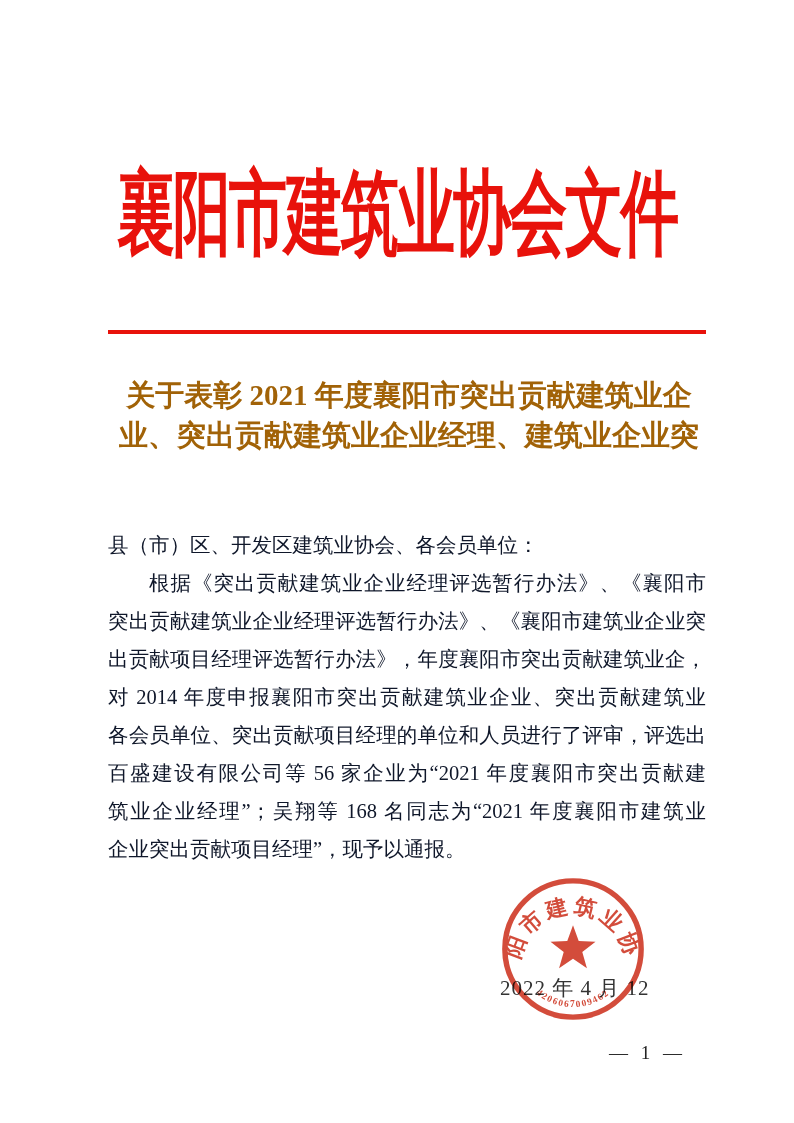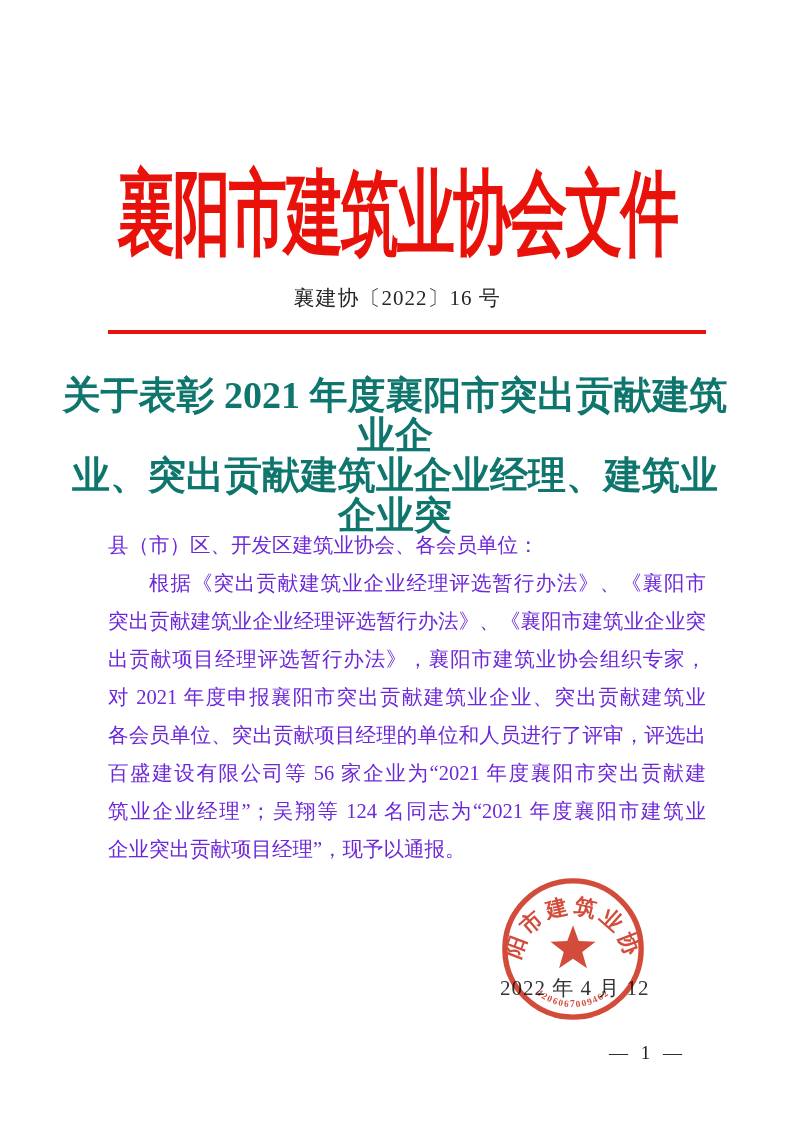--- a/index.html
+++ b/index.html
@@ -18,25 +18,25 @@
   }
   
   .docnum {
     position:absolute; top:276px; left:0; width:100%; text-align:center;
     font-size:21px; color:#262626; letter-spacing:1px;
   }
   
   .redline { position:absolute; top:322px; left:100px; width:598px; height:4px; background:#e8120b; }
   
   .heading {
-    position:absolute; top:367px; left:50px; width:674px; text-align:center;
-    font-size:38px; line-height:40px; font-weight:bold; color:#0f766e;
+    position:absolute; top:367px; left:64px; width:674px; text-align:center;
+    font-size:29px; line-height:40px; font-weight:bold; color:#a16207;
   }
   
-  .bodytext { position:absolute; top:518px; left:100px; width:598px; font-size:20.5px; color:#6d28d9; }
+  .bodytext { position:absolute; top:518px; left:100px; width:598px; font-size:20.5px; color:#0f172a; }
   .bl { height:38px; line-height:38px; overflow:hidden; }
   .just { text-align:justify; text-align-last:justify; }
   .indent { text-indent:41px; }
   
   .date { position:absolute; left:492px; top:966px; font-size:21px; color:#333333; letter-spacing:1px; }
   
   .seal {
     position:absolute; left:486px; top:862px; width:158px; height:158px;
     mix-blend-mode:multiply; opacity:0.92;
   }
@@ -48,38 +48,37 @@
 </style>
 </head>
 <body>
 
 <div class="page">
 
   <div class="banner">
     <span class="banner-text">襄阳市建筑业协会文件</span>
   </div>
 
-  <div class="docnum">襄建协〔2022〕16 号</div>
 
   <div class="redline"></div>
 
   <div class="heading">
     <div>关于表彰 2021 年度襄阳市突出贡献建筑业企</div>
     <div>业、突出贡献建筑业企业经理、建筑业企业突</div>
   </div>
 
   <div class="bodytext">
     <div class="bl">县（市）区、开发区建筑业协会、各会员单位：</div>
     <div class="bl just indent">根据《突出贡献建筑业企业经理评选暂行办法》、《襄阳市</div>
     <div class="bl just">突出贡献建筑业企业经理评选暂行办法》、《襄阳市建筑业企业突</div>
-    <div class="bl just">出贡献项目经理评选暂行办法》，襄阳市建筑业协会组织专家，</div>
-    <div class="bl just">对 2021 年度申报襄阳市突出贡献建筑业企业、突出贡献建筑业</div>
+    <div class="bl just">出贡献项目经理评选暂行办法》，年度襄阳市突出贡献建筑业企，</div>
+    <div class="bl just">对 2014 年度申报襄阳市突出贡献建筑业企业、突出贡献建筑业</div>
     <div class="bl just">各会员单位、突出贡献项目经理的单位和人员进行了评审，评选出</div>
     <div class="bl just">百盛建设有限公司等 56 家企业为“2021 年度襄阳市突出贡献建</div>
-    <div class="bl just">筑业企业经理”；吴翔等 124 名同志为“2021 年度襄阳市建筑业</div>
+    <div class="bl just">筑业企业经理”；吴翔等 168 名同志为“2021 年度襄阳市建筑业</div>
     <div class="bl">企业突出贡献项目经理”，现予以通报。</div>
   </div>
 
   <div class="date">2022 年 4 月 12</div>
 
   <svg class="seal" viewBox="0 0 160 160">
     <circle cx="80" cy="80" r="69" fill="none" stroke-width="5.5" stroke="#cf3d2a"></circle>
     <polygon points="80,56 85.8,72 102.8,72.6 89.4,83.1 94.1,99.4 80,89.9 65.9,99.4 70.6,83.1 57.2,72.6 74.2,72" fill="#cf3d2a"></polygon>
     <path id="seal-arc-top" d="M 26 98 A 54 54 0 1 1 134 98" fill="none"></path>
     <path id="seal-arc-bottom" d="M 27 103 A 57 57 0 0 0 133 103" fill="none"></path>

